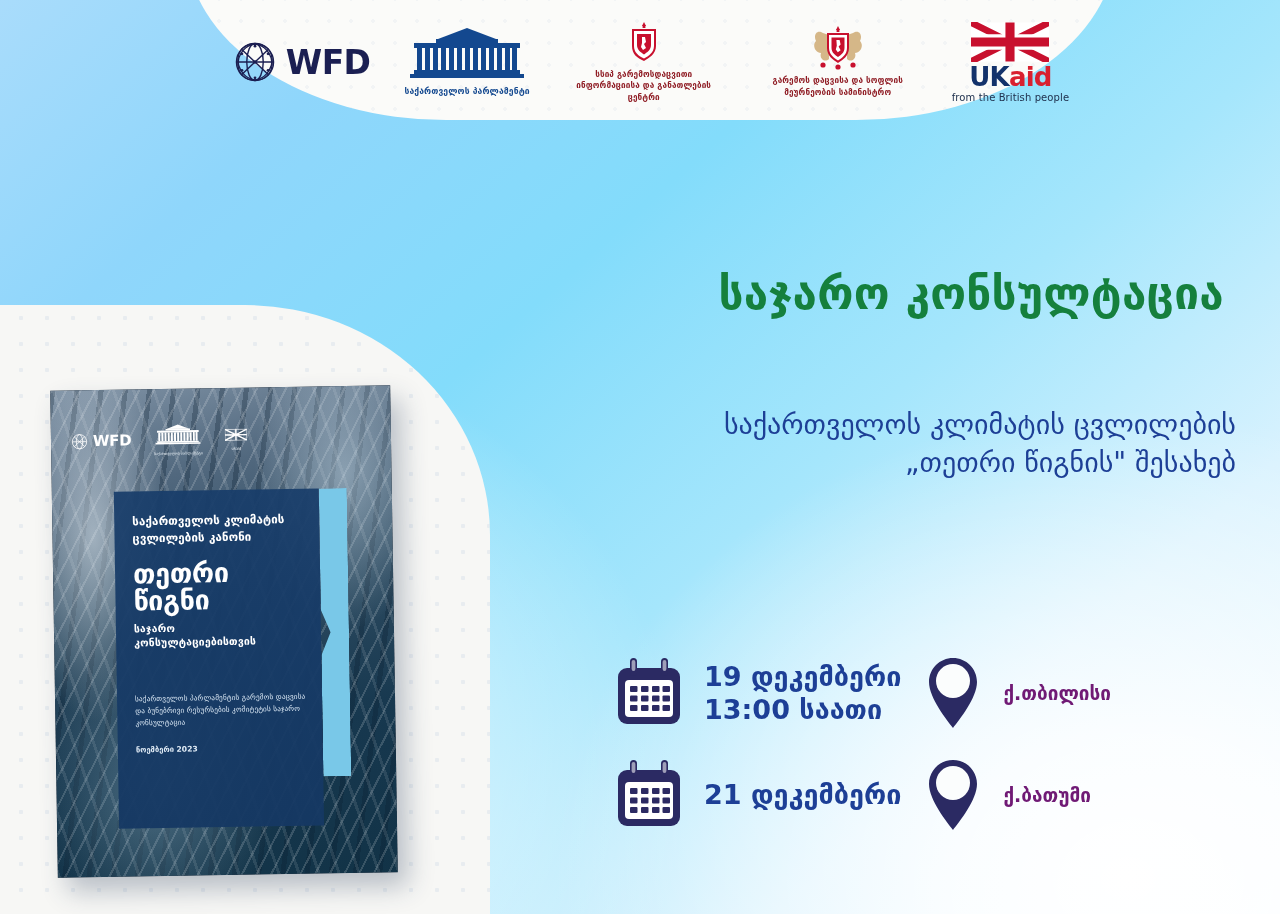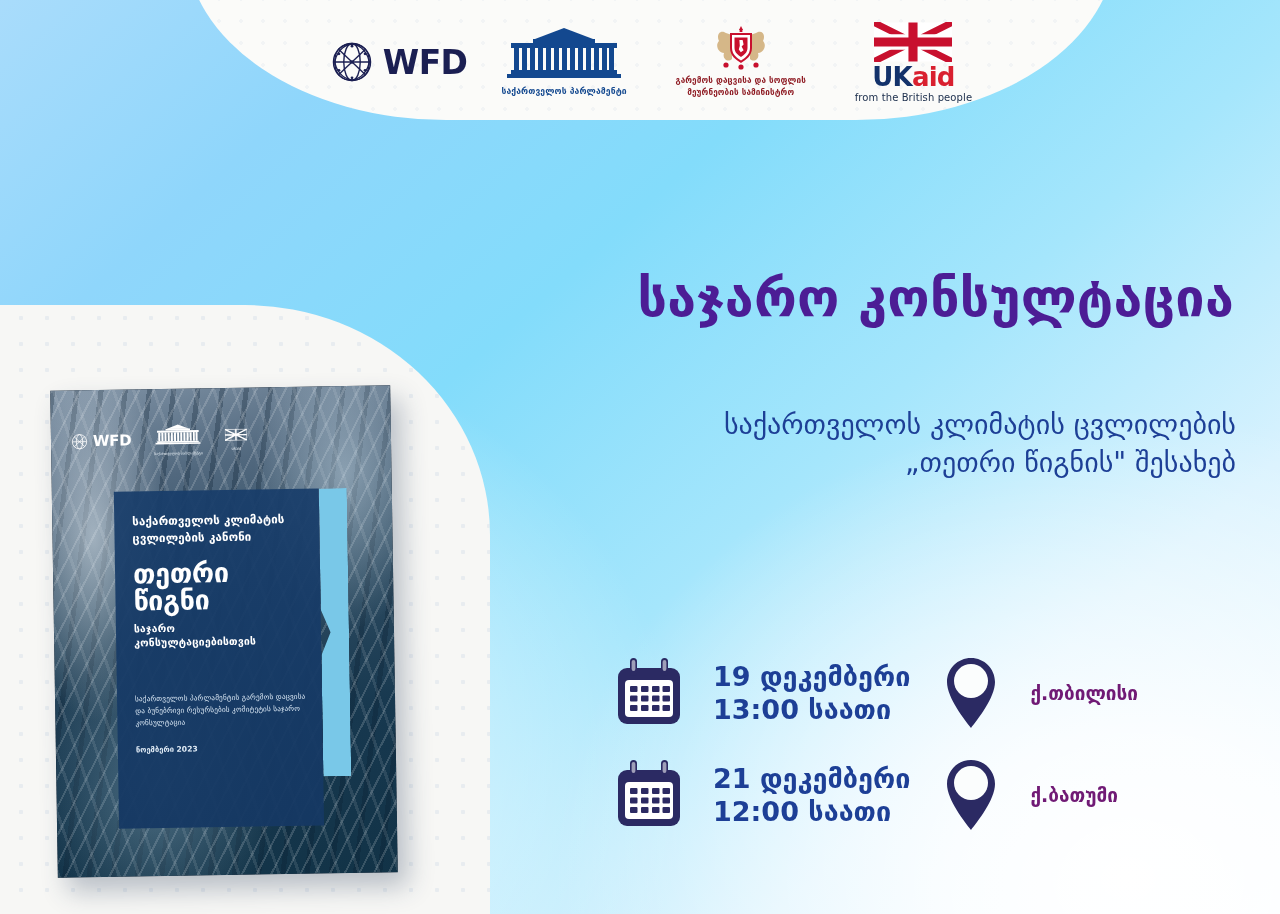--- a/index.html
+++ b/index.html
@@ -129,36 +129,36 @@
   }
   .bk-body{
     font-size:7.3px; color:#d8e6f3; line-height:1.62; margin-top:44px; letter-spacing:.1px;
   }
   .bk-date{ font-size:7.6px; color:#e3eef8; font-weight:700; margin-top:16px; }
 
   
   .content{ position:absolute; right:44px; top:0; width:790px; height:914px; z-index:7; }
 
   .title{
-    position:absolute; right:2px; top:270px; width:100%;
+    position:absolute; right:12px; top:270px; width:100%;
     text-align:right;
-    font-size:52px; font-weight:800; color:#4c1d95; letter-spacing:.3px;
+    font-size:44px; font-weight:800; color:#15803d; letter-spacing:.3px;
     line-height:1.1;
   }
   .subtitle{
     position:absolute; right:0; top:406px; width:100%;
     text-align:right;
     font-size:28px; font-weight:500; color:#1d3f96; line-height:1.34;
   }
 
   
   .events{ position:absolute; right:0; top:655px; width:100%; }
   .event-row{
     display:flex; align-items:center; justify-content:flex-start;
-    gap:27px; margin-bottom:26px; padding-left:166px;
+    gap:18px; margin-bottom:26px; padding-left:166px;
   }
   .when{ display:flex; flex-direction:column; }
   .when-line{
     font-size:27px; font-weight:800; color:#1d3f96; line-height:1.23; white-space:nowrap;
   }
   .where{
     font-size:19px; font-weight:800; color:#701a75; white-space:nowrap; margin-left:6px;
   }
   .cal-icon{ flex:0 0 auto; }
   .pin-icon{ flex:0 0 auto; margin-left:8px; }
@@ -220,20 +220,31 @@
             <rect x="97" y="22" width="5" height="22"></rect>
           <rect x="104" y="22" width="5" height="22"></rect>
         </g>
         <rect x="6" y="44" width="106" height="4"></rect>
         <rect x="2" y="48" width="114" height="4"></rect>
       </g>
     </svg>
     <div class="logo-cap parl-cap">საქართველოს პარლამენტი</div>
   </div>
 
+  <div class="logo-item">
+    <svg width="30" height="44" viewBox="0 0 30 44">
+      <path d="M15 1 L17 5 L13 5 Z" fill="#c8102e"></path>
+      <rect x="13.6" y="4" width="2.8" height="3" fill="#c8102e"></rect>
+      <path d="M3 8 h24 v17 c0 8 -7 12 -12 15 C8 37 3 33 3 25 Z" fill="#c8102e"></path>
+      <path d="M5 10 h20 v15 c0 6.6 -5.6 10 -10 12.4 C9.6 35 5 31.6 5 25 Z" fill="#ffffff"></path>
+      <path d="M8 13 h14 v11 c0 5 -4.2 7.6 -7 9.4 C12.2 31.6 8 29 8 24 Z" fill="#c8102e"></path>
+      <path d="M13 16 l3 0 l1 5 l-2 2 l2 4 l-3 2 l-2 -3 l1 -4 Z" fill="#ffffff"></path>
+    </svg>
+    <div class="logo-cap red">სსიპ გარემოსდაცვითი ინფორმაციისა და განათლების ცენტრი</div>
+  </div>
 
   <div class="logo-item">
     <svg width="58" height="46" viewBox="0 0 58 46">
       <g fill="#d4b483" opacity=".95">
         <path d="M14 8 C8 4 4 10 7 16 C3 20 6 28 12 28 C10 34 16 38 20 34 L20 10 Z"></path>
         <path d="M44 8 C50 4 54 10 51 16 C55 20 52 28 46 28 C48 34 42 38 38 34 L38 10 Z"></path>
       </g>
       <g fill="#c8102e">
         <path d="M29 1 L31 5 L27 5 Z"></path>
         <rect x="27.6" y="4" width="2.8" height="3"></rect>
@@ -401,21 +412,20 @@
             <rect x="50.5" y="39.5" width="7.5" height="6" rx="1"></rect>
           <rect x="18" y="49" width="7.5" height="6" rx="1"></rect>
             <rect x="29" y="49" width="7.5" height="6" rx="1"></rect>
           <rect x="40" y="49" width="7.5" height="6" rx="1"></rect>
             <rect x="50.5" y="49" width="7.5" height="6" rx="1"></rect>
         </g>
       </svg>
 
       <div class="when">
         <div class="when-line">21 დეკემბერი</div>
-        <div class="when-line">12:00 საათი</div>
       </div>
 
       <svg class="pin-icon" width="52" height="76" viewBox="0 0 52 76">
         <path d="M26 3 C12.7 3 2 13.7 2 27 C2 43 20 65 26 73 C32 65 50 43 50 27 C50 13.7 39.3 3 26 3 Z" fill="#2b2a63"></path>
         <circle cx="26" cy="26" r="17" fill="#fbfdfd"></circle>
       </svg>
 
       <div class="where">ქ.ბათუმი</div>
     </div>
 

